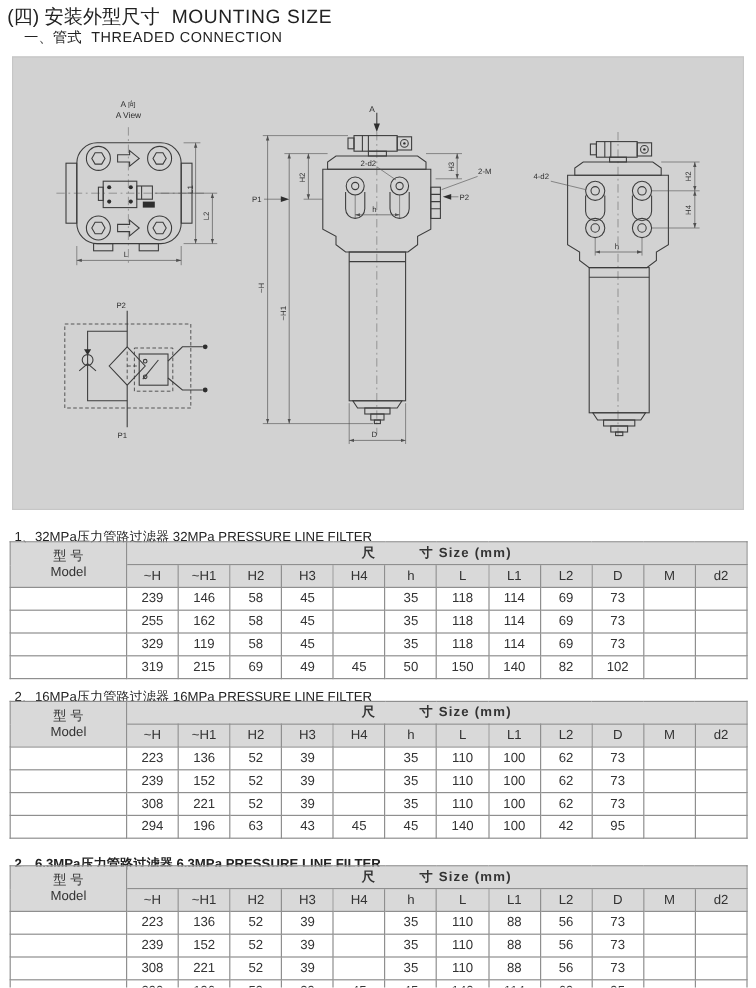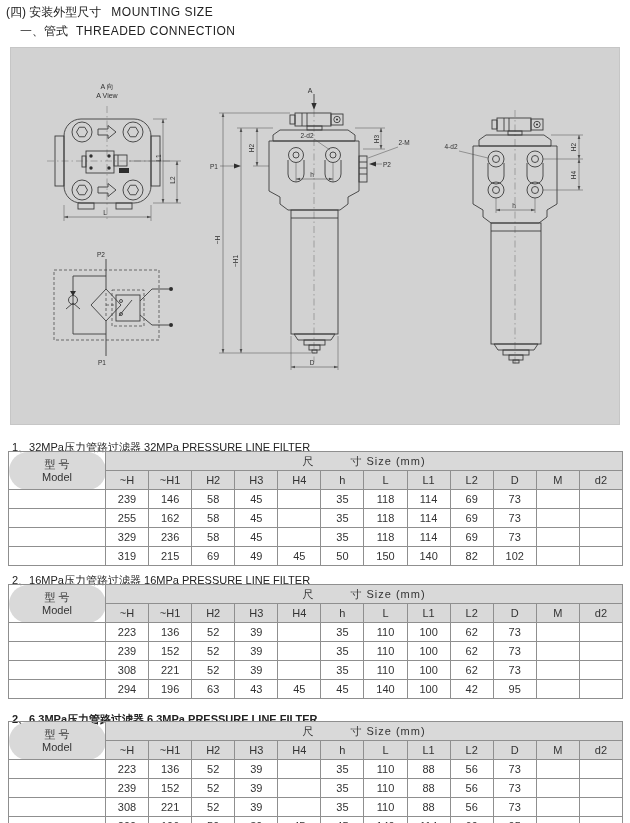--- a/index.html
+++ b/index.html
@@ -2,38 +2,38 @@
 <html><head>
 <meta charset="utf-8">
 <style>
   html,body{margin:0;padding:0;}
   body{
     width:630px;height:823px;overflow:hidden;position:relative;
     background:#ffffff;
     font-family:"Liberation Sans", sans-serif;
     color:#222;
   }
-  .hdr{position:absolute;left:6px;top:4px;font-size:12px;white-space:nowrap;}
+  .hdr{position:absolute;left:6px;top:4px;font-size:16px;white-space:nowrap;}
   .hdr .en{margin-left:10px;letter-spacing:.5px;}
   .hdr2{position:absolute;left:20px;top:23px;font-size:12px;white-space:nowrap;}
   .hdr2 .en{margin-left:8px;letter-spacing:.5px;}
   .panel{
     position:absolute;left:10px;top:47px;width:610px;height:378px;
     background:#d2d2d2;border:1px solid #c6c6c6;box-sizing:border-box;
   }
   .panel svg{display:block;}
   .sec-title{position:absolute;left:8px;font-size:11px;color:#222;margin:4px;white-space:nowrap;}
   .tbl{position:absolute;left:8px;border-collapse:collapse;table-layout:fixed;width:615px;
        font-size:11px;color:#333;}
   .tbl th,.tbl td{border:1px solid #8f8f8f;text-align:center;padding:0;font-weight:normal;
        height:18px;line-height:17px;overflow:hidden;white-space:nowrap;}
   .tbl thead th{background:#d9d9d9;}
-  .tbl .model-th{width:97px;border-radius:19px;}
+  .tbl .model-th{width:97px;}
   .tbl .model-th div{line-height:13px;font-size:11px;}
-  .tbl .size-th{letter-spacing:1px;}
+  .tbl .size-th{letter-spacing:1px;font-weight:bold;}
   .tbl tbody td{background:#ffffff;}
   
   .ln{stroke:#3c3c3c;stroke-width:.9;fill:none;}
   .dark{fill:#2e2e2e;stroke:none;}
   .dim{stroke:#4f4f4f;stroke-width:.55;fill:none;marker-start:url(#ar);marker-end:url(#ar);}
   .ext{stroke:#4f4f4f;stroke-width:.5;fill:none;}
   .cl{stroke:#6a6a6a;stroke-width:.5;fill:none;stroke-dasharray:7 3 1.5 3;}
   .dsh{stroke:#3c3c3c;stroke-width:.7;fill:none;stroke-dasharray:3 2;}
   .lbl{font-family:"Liberation Sans",sans-serif;font-size:6.5px;fill:#2e2e2e;}
   .lbl2{font-family:"Liberation Sans",sans-serif;font-size:7px;fill:#2e2e2e;}
@@ -315,21 +315,21 @@
         <td>118</td>
         <td>114</td>
         <td>69</td>
         <td>73</td>
         <td></td>
         <td></td>
       </tr>
       <tr>
         <td></td>
         <td>329</td>
-        <td>236</td>
+        <td>119</td>
         <td>58</td>
         <td>45</td>
         <td></td>
         <td>35</td>
         <td>118</td>
         <td>114</td>
         <td>69</td>
         <td>73</td>
         <td></td>
         <td></td>

